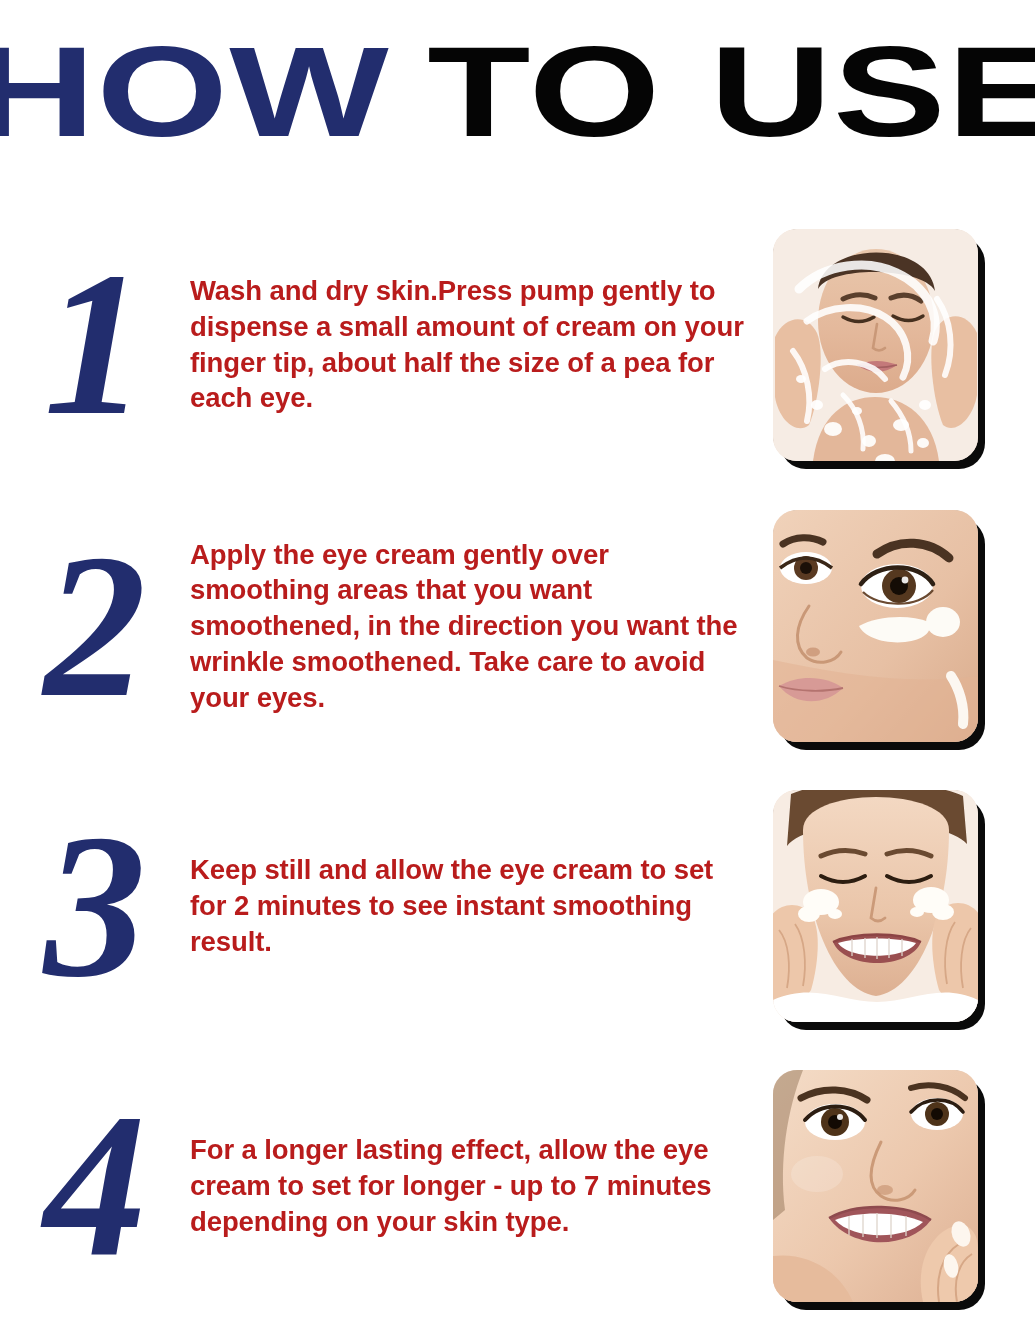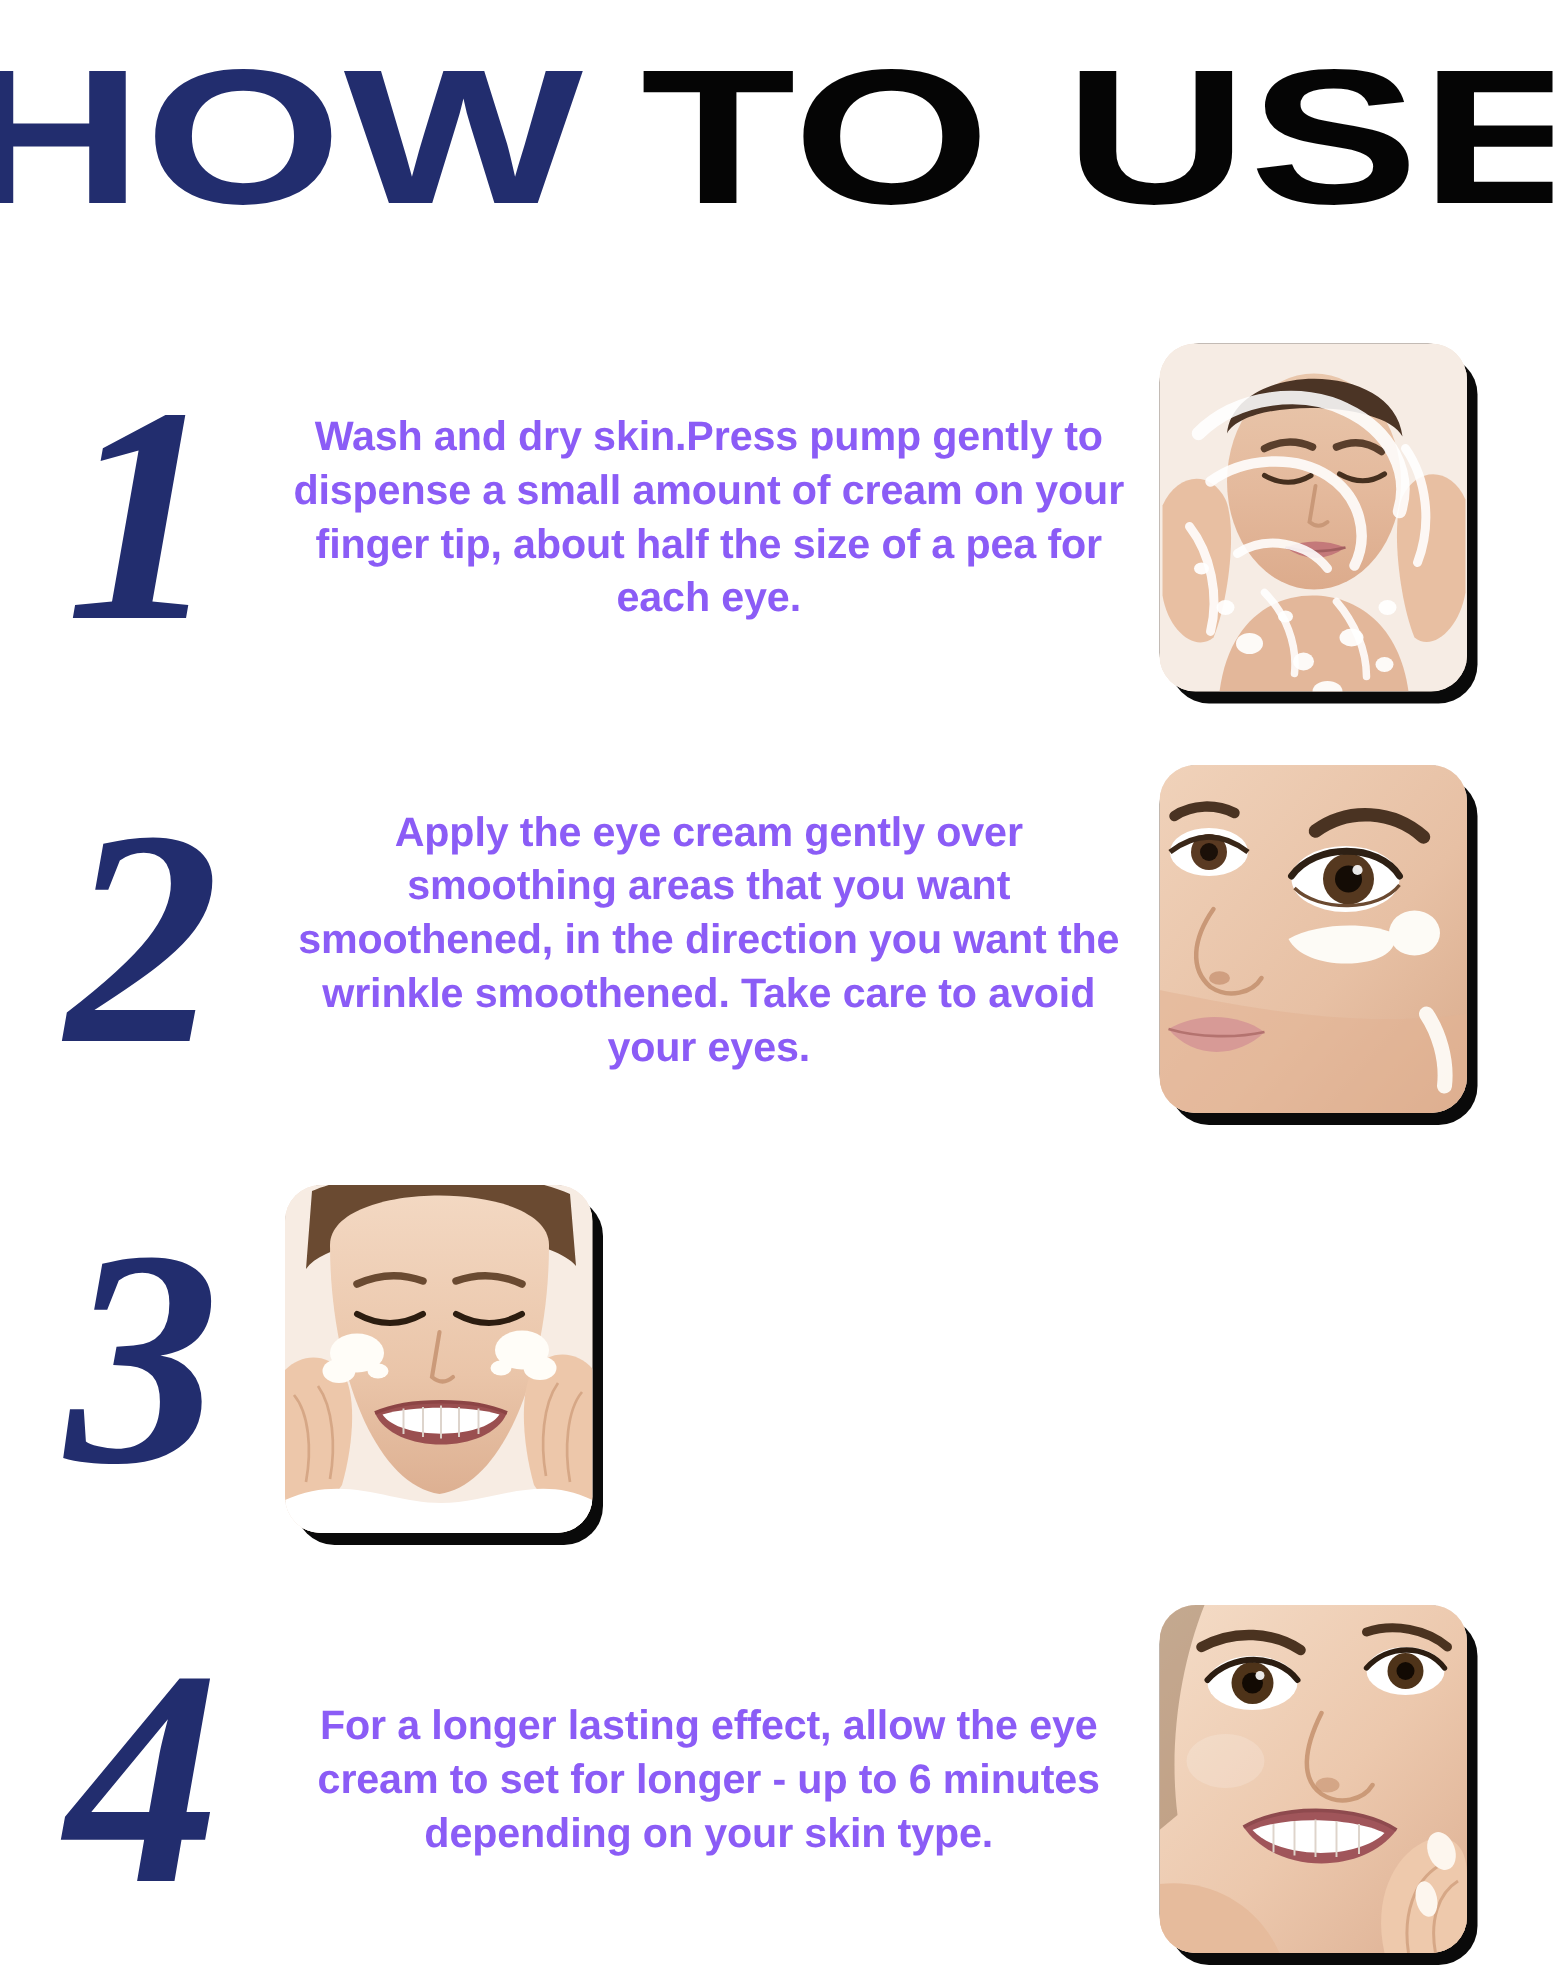--- a/index.html
+++ b/index.html
@@ -62,27 +62,27 @@
     font-style: italic;
     font-weight: 700;
     font-size: 205px;
     line-height: 0.95;
     color: #222d6e;
     user-select: none;
   }
 
   .step-text {
     flex: 1 1 auto;
-    text-align: center;
+    text-align: left;
     padding-right: 18px;
     font-family: "Liberation Sans Narrow", "Liberation Sans", sans-serif;
     font-weight: 700;
     font-size: 27.5px;
     line-height: 1.30;
-    color: #8b5cf6;
+    color: #b91c1c;
     letter-spacing: -0.1px;
   }
 
   .thumb-slot {
     flex: 0 0 262px;
     width: 262px;
     display: flex;
     align-items: center;
     justify-content: flex-start;
   }
@@ -231,20 +231,21 @@
           <ellipse cx="170" cy="112" rx="17" ry="15" fill="#fdfbf6"></ellipse>
           <path d="M178 166 C186 178 192 196 190 214" stroke="#fdfbf6" stroke-width="10" fill="none" stroke-linecap="round" opacity="0.95"></path>
         </svg>
       </div>
     </div>
   </div>
 </div>
 
 <div class="step step-3">
   <div class="numeral">3</div>
+  <div class="step-text">Keep still and allow the eye cream to set for 2 minutes to see instant smoothing result.</div>
   <div class="thumb-slot">
     <div class="photo">
       <div class="shadow"></div>
       <div class="frame">
         <svg viewBox="0 0 205 232" xmlns="http://www.w3.org/2000/svg" aria-hidden="true">
           <defs>
             <linearGradient id="sk3" x1="0" y1="0" x2="0" y2="1">
               <stop offset="0%" stop-color="#f3d8c2"></stop>
               <stop offset="60%" stop-color="#eac5a9"></stop>
               <stop offset="100%" stop-color="#ddb092"></stop>
@@ -295,21 +296,21 @@
 
           <path d="M0 210 C40 192 70 212 104 212 C138 212 168 192 205 210 L205 232 L0 232Z" fill="#ffffff"></path>
         </svg>
       </div>
     </div>
   </div>
 </div>
 
 <div class="step step-4">
   <div class="numeral">4</div>
-  <div class="step-text">For a longer lasting effect, allow the eye cream to set for longer - up to 6 minutes depending on your skin type.</div>
+  <div class="step-text">For a longer lasting effect, allow the eye cream to set for longer - up to 7 minutes depending on your skin type.</div>
   <div class="thumb-slot">
     <div class="photo">
       <div class="shadow"></div>
       <div class="frame">
         <svg viewBox="0 0 205 232" xmlns="http://www.w3.org/2000/svg" aria-hidden="true">
           <defs>
             <linearGradient id="sk4" x1="0" y1="0" x2="1" y2="1">
               <stop offset="0%" stop-color="#f4dcc7"></stop>
               <stop offset="55%" stop-color="#ecc8ad"></stop>
               <stop offset="100%" stop-color="#ddb093"></stop>

